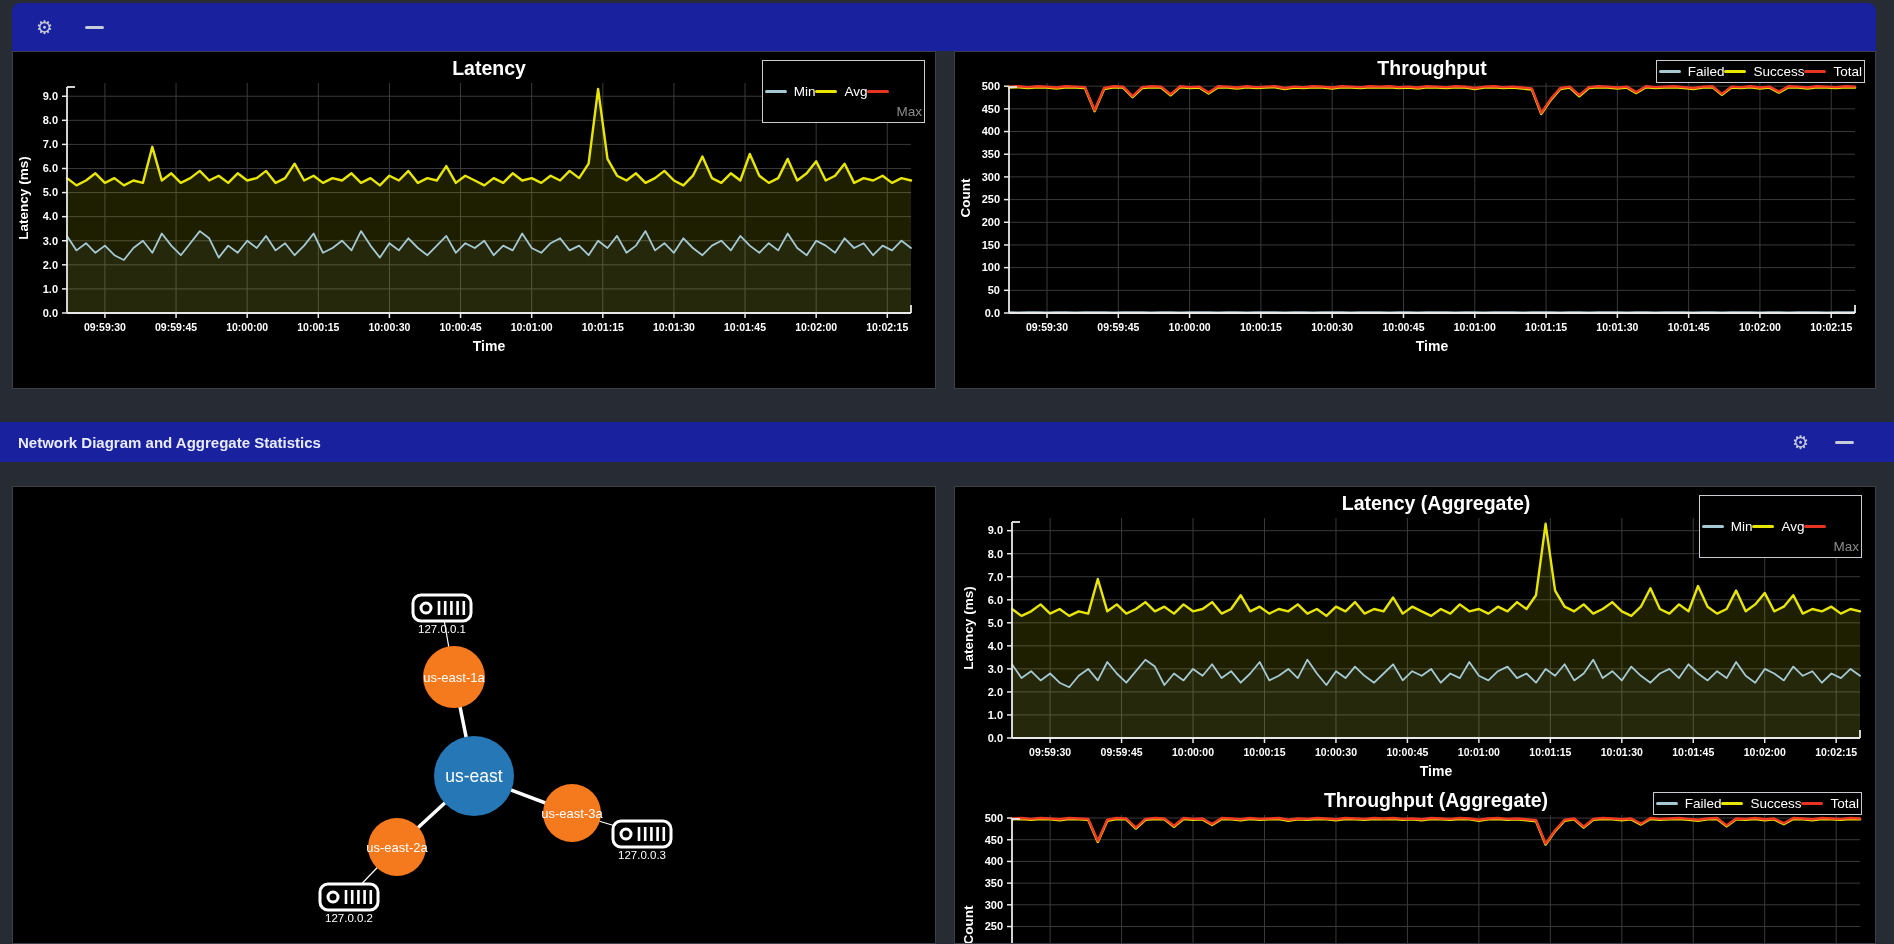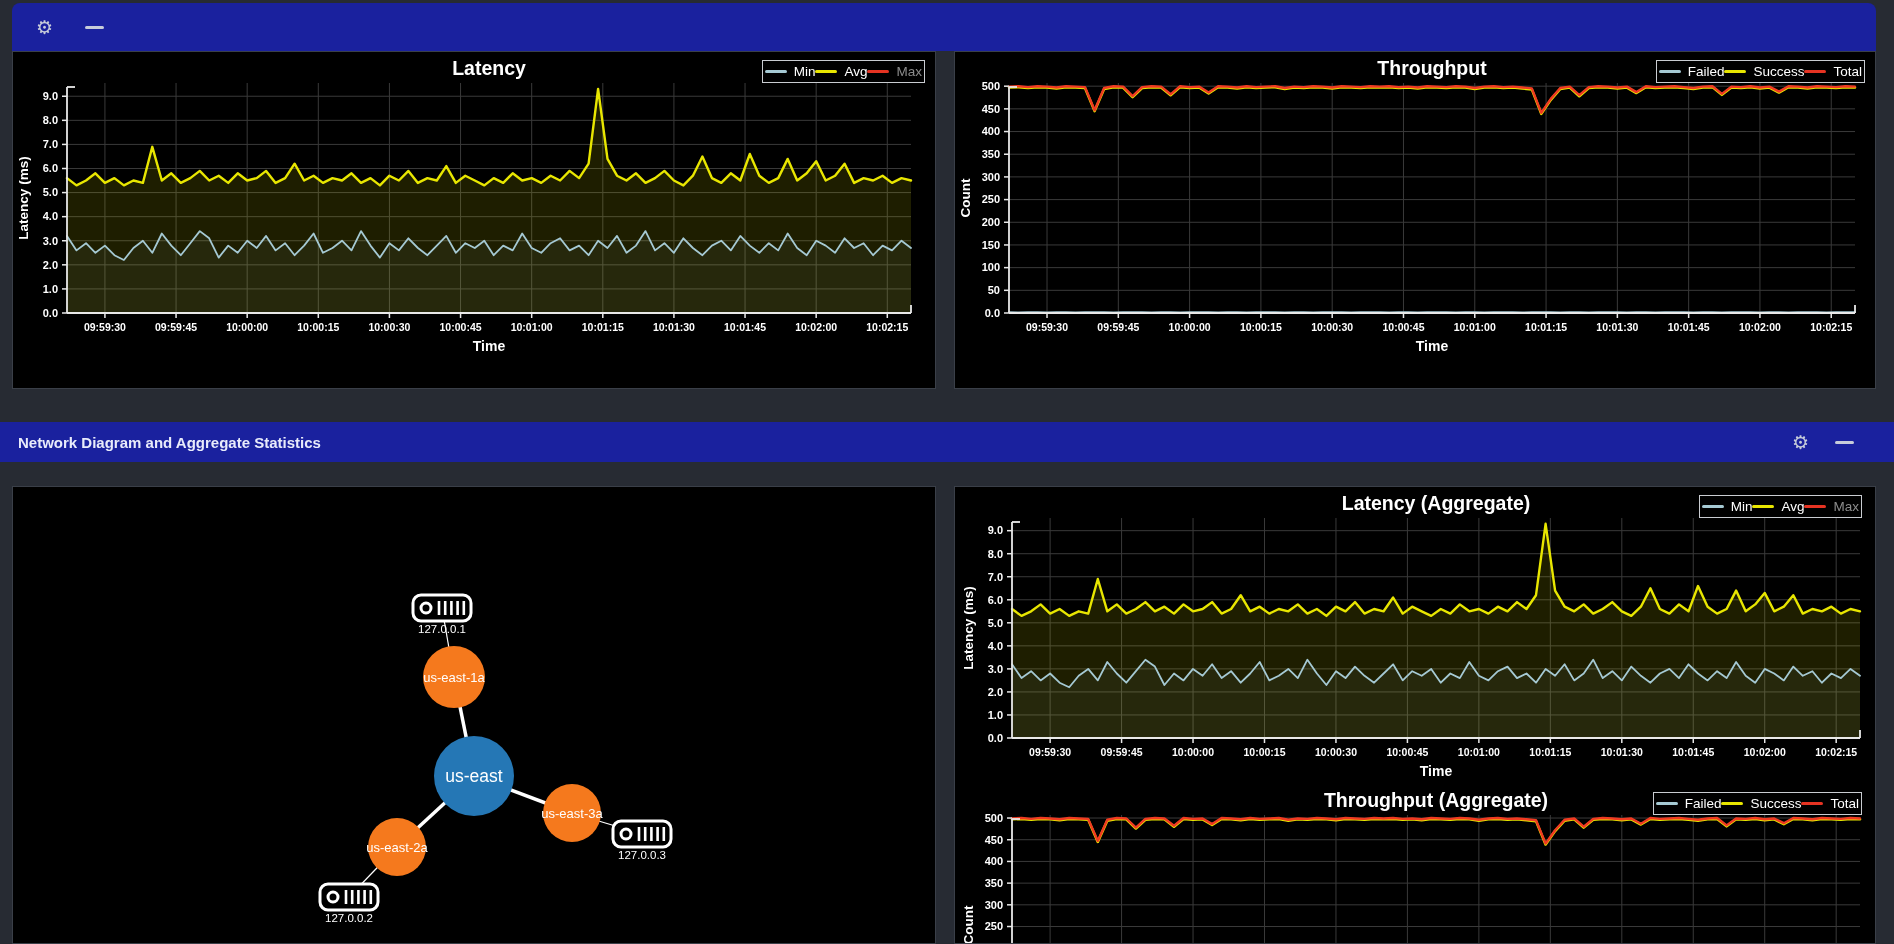--- a/index.html
+++ b/index.html
@@ -20,21 +20,21 @@
   .p-thr{flex:1;height:338px;}
   .p-net{width:924px;}
   .p-agg{flex:1;overflow:hidden;display:flex;flex-direction:column;}
   .chart{position:relative;margin:5px auto 0;}
   .chart svg{display:block;font-family:"Liberation Sans","DejaVu Sans",sans-serif;}
   .legend{position:absolute;top:3px;right:10px;display:flex;align-items:center;
           background:#000;border:1.5px solid #c9ccd1;padding:3px 2px;}
   .legend .item{display:flex;align-items:center;cursor:pointer;}
   .legend .sw{width:22px;height:3.5px;border-radius:2px;display:inline-block;}
   .legend .lb{color:#fff;font-size:13.5px;font-weight:500;margin-left:7px;}
-  .legend .lb.off{color:#8b8b8b;}
+  .legend .lb.off{color:#8b8b8b;margin-top:40px;}
   .netwrap{width:100%;height:100%;}
 </style>
 </head>
 <body>
 
 <div class="card1">
   <div class="hdr hdr1">
     <span class="icon-gear">⚙</span>
     <span class="icon-minus"></span>
   </div>

